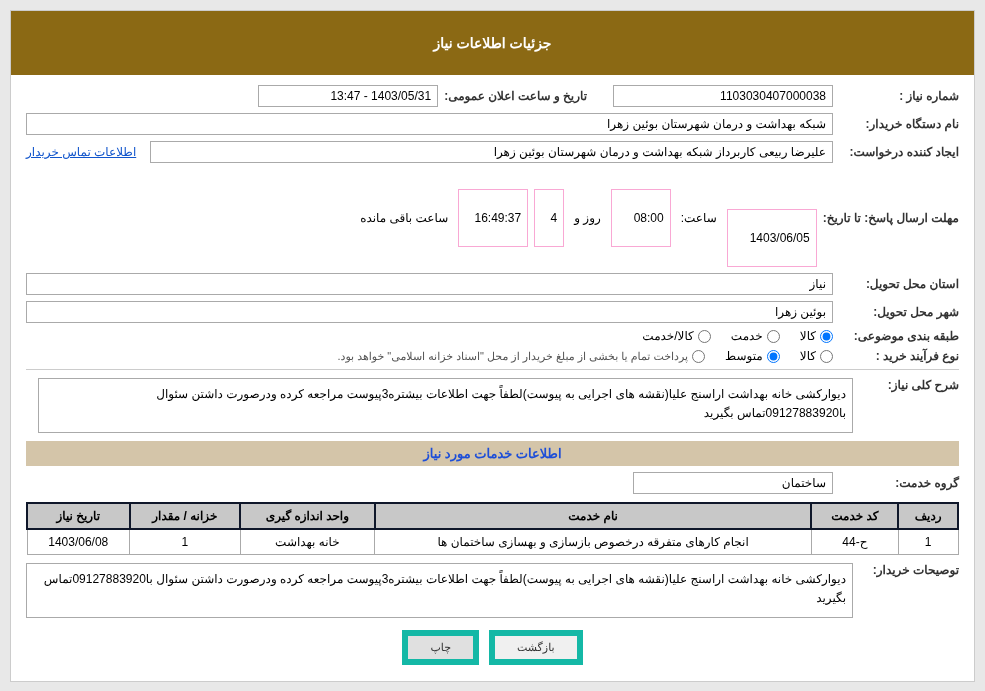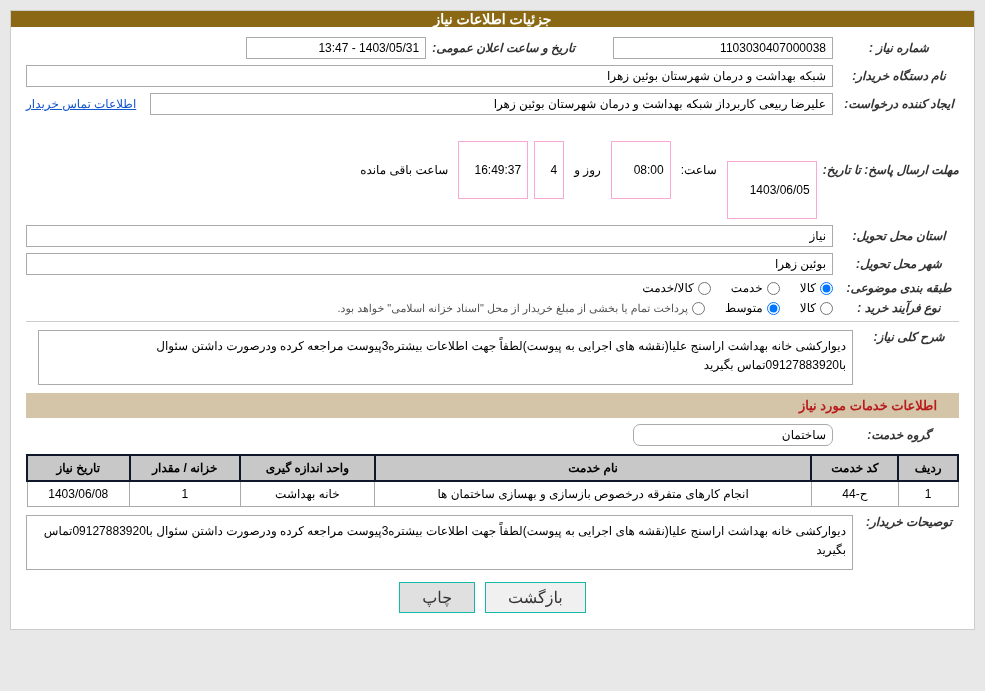--- a/index.html
+++ b/index.html
@@ -16,55 +16,55 @@
       padding: 10px;
     }
     .main-card {
       background: #fff;
       border: 1px solid #ccc;
     }
     .card-header {
       background: #8B6914;
       color: #fff;
       text-align: center;
-      padding: 0 12px;
+      padding: 24px 12px;
       font-size: 14px;
       font-weight: bold;
     }
     .card-body {
       padding: 10px 15px;
     }
     .form-row {
       display: flex;
       align-items: center;
       margin-bottom: 6px;
       gap: 6px;
     }
     .form-label {
       color: #333;
       white-space: nowrap;
       min-width: 120px;
-      text-align: center;
-      font-weight: bold;
-      font-style: italic;
+      text-align: right;
+      font-weight: bold;
     }
     .form-value {
       border: 1px solid #aaa;
       background: #fff;
       padding: 3px 6px;
       flex: 1;
       min-height: 22px;
     }
     .section-header {
       background: #d4c5a9;
-      color: #b91c1c;
+      color: #1d4ed8;
       font-weight: bold;
       padding: 5px 22px;
       margin: 8px 0 6px 0;
       font-size: 13px;
+      text-align: center;
     }
     .link-blue {
       color: #1155cc;
       text-decoration: underline;
       cursor: pointer;
     }
     .radio-group {
       display: flex;
       gap: 20px;
       align-items: center;
@@ -112,23 +112,23 @@
     }
     tr:nth-child(even) td { background: #f5f5f5; }
     .button-row {
       display: flex;
       justify-content: center;
       gap: 10px;
       margin: 12px 0 6px 0;
     }
     .btn {
       padding: 5px 22px;
-      border: 1px solid #14b8a6;
+      border: 6px solid #14b8a6;
       cursor: pointer;
-      font-size: 16px;
+      font-size: 11px;
       font-family: Tahoma, Arial, sans-serif;
     }
     .btn-print {
       background: #e0e0e0;
       color: #333;
     }
     .btn-back {
       background: #f0f0f0;
       color: #333;
     }
@@ -148,21 +148,21 @@
   <div class="main-card watermark">
 
     <div class="card-header">
       <span>جزئیات اطلاعات نیاز</span>
     </div>
 
     <div class="card-body">
 
       <div class="form-row">
         <span class="form-label">شماره نیاز :</span>
-        <div class="form-value" style="max-width:220px;margin-left:12px;">1103030407000038</div>
+        <div class="form-value" style="max-width:220px;">1103030407000038</div>
         <span class="form-label" style="min-width:auto;margin-right:20px;">تاریخ و ساعت اعلان عمومی:</span>
         <div class="form-value" style="max-width:180px;">1403/05/31 - 13:47</div>
       </div>
 
       <div class="form-row">
         <span class="form-label">نام دستگاه خریدار:</span>
         <div class="form-value">شبکه بهداشت و درمان شهرستان بوئین زهرا</div>
       </div>
 
       <div class="form-row">
@@ -234,21 +234,21 @@
 
       <div class="form-row" style="align-items:flex-start;margin-top:8px;padding-left:12px;">
         <span class="form-label" style="font-weight:bold;color:#333;min-width:100px;">شرح کلی نیاز:</span>
         <div class="description-box" style="flex:1;">دیوارکشی خانه بهداشت اراسنج علیا(نقشه های اجرایی به پیوست)لطفاً جهت اطلاعات بیشتره3پیوست مراجعه کرده ودرصورت داشتن سئوال با09127883920تماس بگیرید</div>
       </div>
 
       <div class="section-header">اطلاعات خدمات مورد نیاز</div>
 
       <div class="form-row">
         <span class="form-label">گروه خدمت:</span>
-        <div class="form-value" style="max-width:200px;border-radius:7px;">ساختمان</div>
+        <div class="form-value" style="max-width:200px;">ساختمان</div>
       </div>
 
       <div class="table-section">
         <table>
           <thead>
             <tr>
               <th>ردیف</th>
               <th>کد خدمت</th>
               <th>نام خدمت</th>
               <th>واحد اندازه گیری</th>

